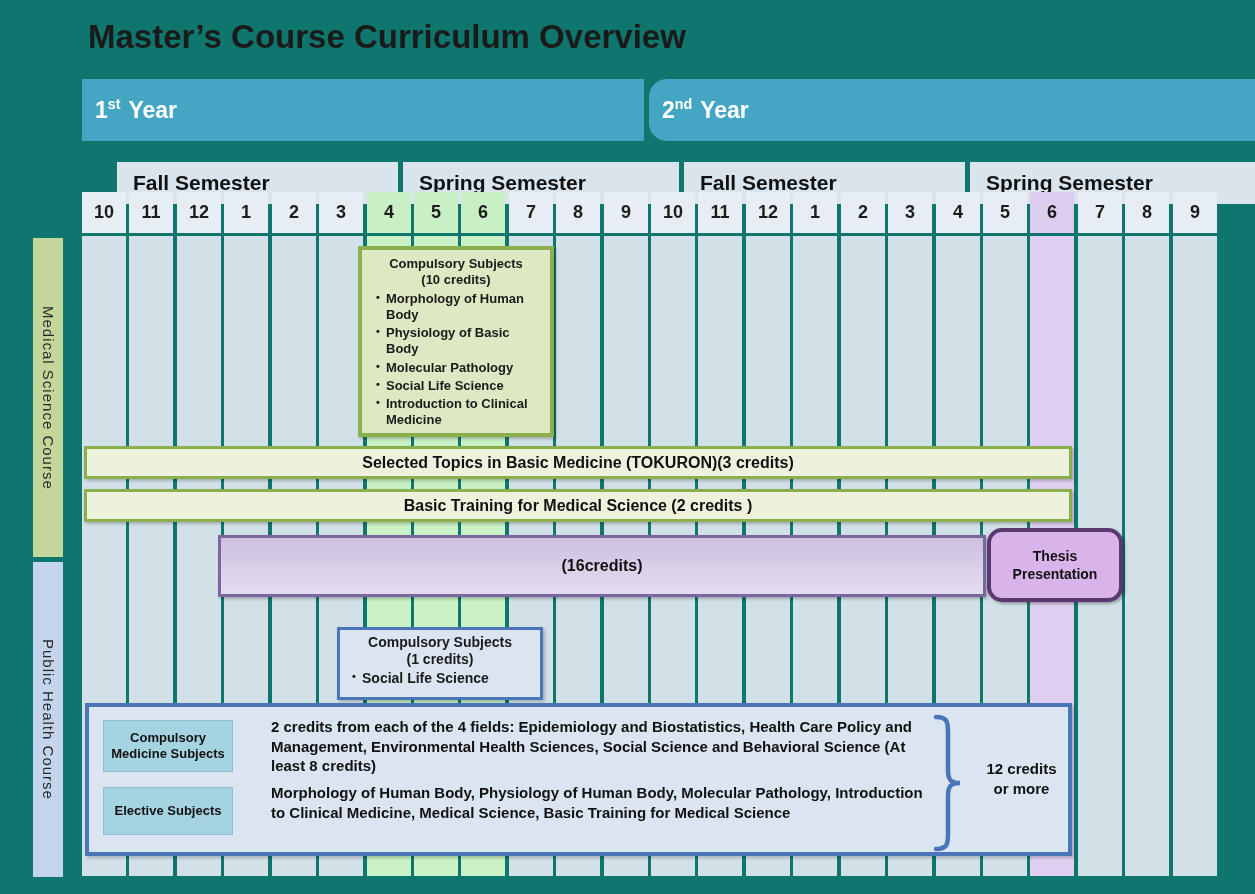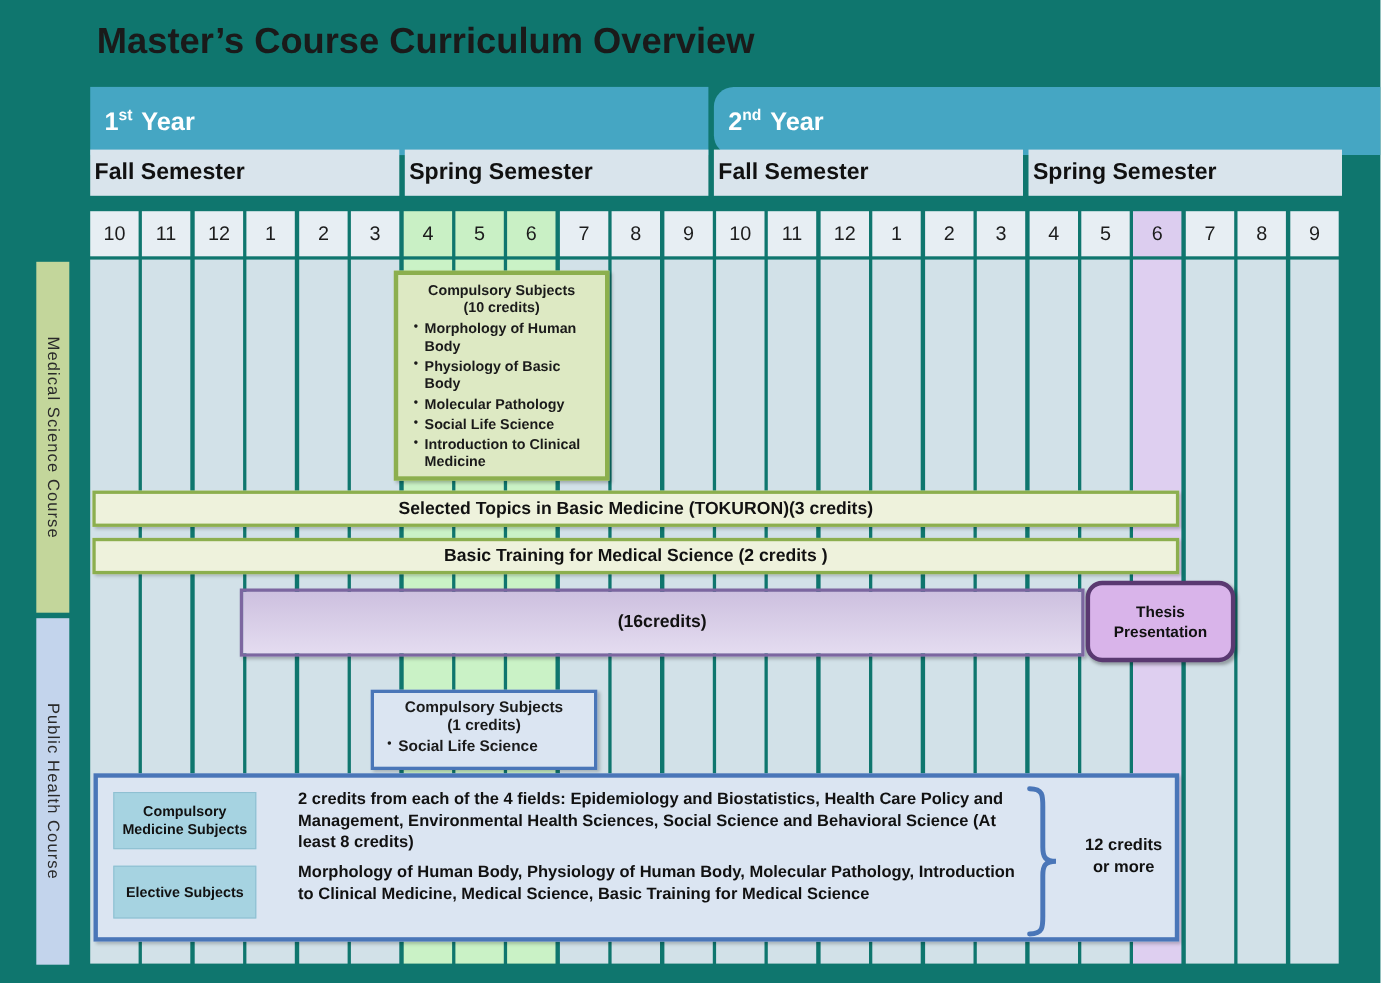--- a/index.html
+++ b/index.html
@@ -23,34 +23,34 @@
     top:79px; height:62px; background:var(--teal); color:#fff;
     font-size:23px; font-weight:700; display:flex; align-items:center; padding-left:13px;
     box-sizing:border-box;
   }
   .year-band sup{font-size:0.62em; vertical-align:super;margin-top:40px;}
   .year-band .word{margin-left:8px;}
   #year1{left:82px;  width:562px;}
   #year2{left:649px; width:667px;border-radius:18px;}
   
   .sem-band{
-    top:136px; height:42px; background:var(--semester-band);
+    top:162px; height:42px; background:var(--semester-band);
     font-size:21px; font-weight:700; color:#111;
-    display:flex; align-items:center; padding-left:4px; box-sizing:border-box;
+    display:flex; align-items:center; padding-left:16px; box-sizing:border-box;margin-left:35px;
   }
   #sem-f1{left:82px;  width:281px;}
   #sem-s1{left:368px; width:276px;}
   #sem-f2{left:649px; width:281px;}
   #sem-s2{left:935px; width:285px;}
   
   #month-row{left:82px; top:192px; width:1138px; height:41px;}
   #body-grid{left:82px; top:236px; width:1138px; height:640px;}
   .month-cell{
     position:absolute; top:0; height:100%; width:44px;
-    background:var(--month-cell); font-size:18px; font-weight:400; color:#1c1c1c;
+    background:var(--month-cell); font-size:18px; font-weight:700; color:#1c1c1c;
     display:flex; align-items:center; justify-content:center;
   }
   .month-cell.green{background:var(--month-green);}
   .month-cell.lavender{background:var(--month-lavender);}
   .grid-col{position:absolute; top:0; height:100%; width:44px; background:var(--body-col);}
   .grid-col.green{background:var(--body-green);}
   .grid-col.lavender{background:var(--body-lavender);}
   
   #med-box{
     left:358px; top:246px; width:196px; height:191px;

